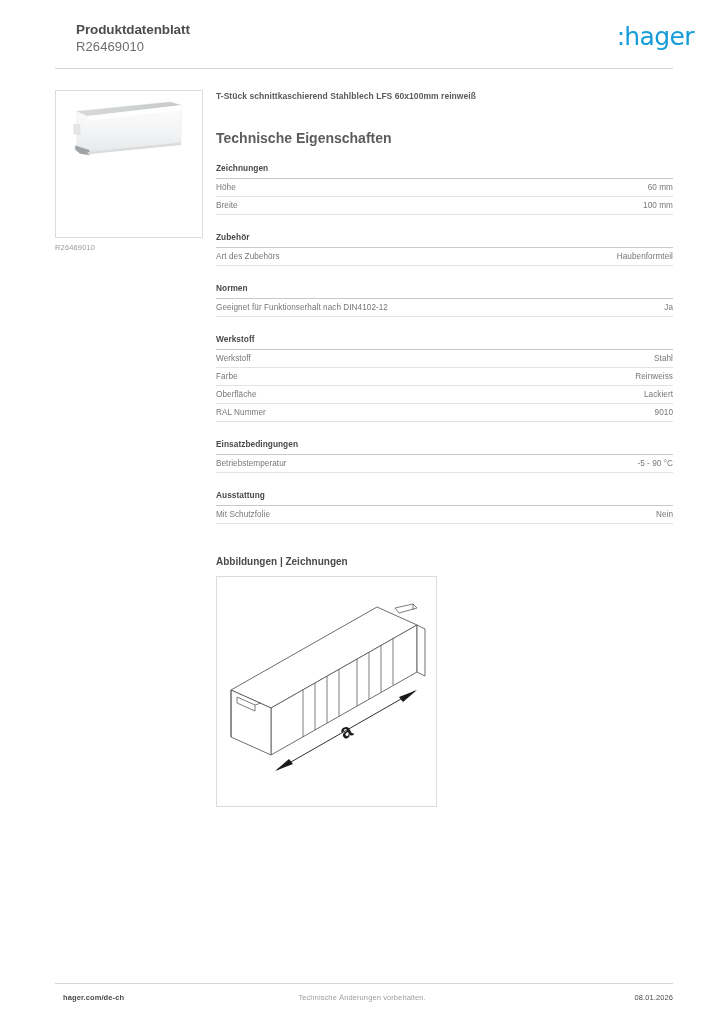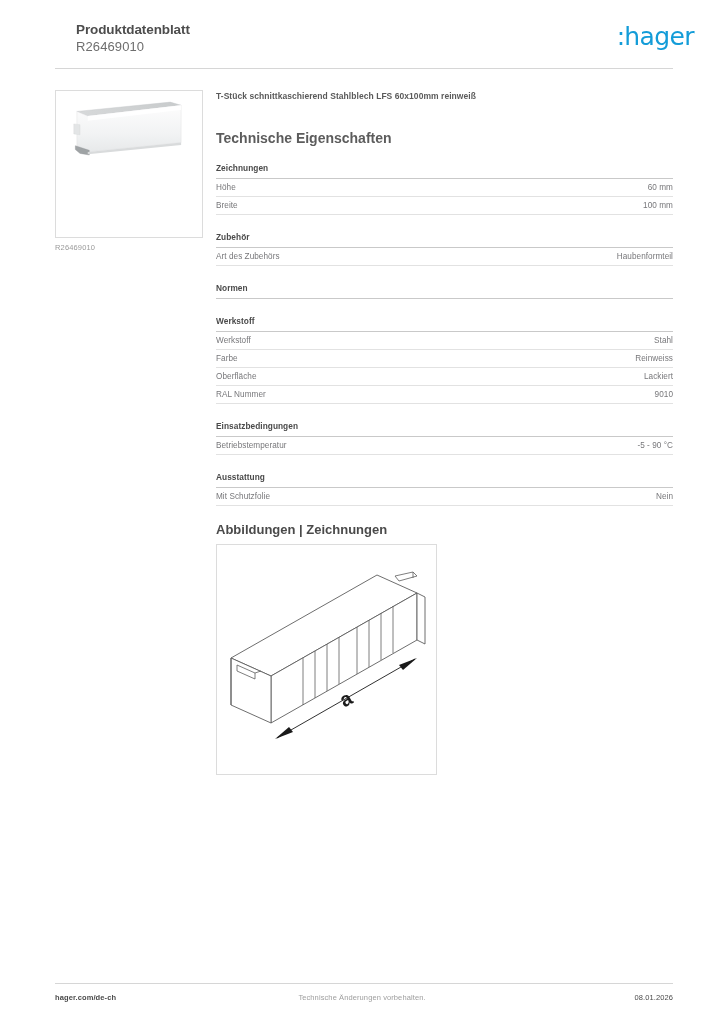--- a/index.html
+++ b/index.html
@@ -159,24 +159,24 @@
   }
   .spec-value {
     color: #77777a;
     text-align: right;
     letter-spacing: 0.05px;
     white-space: nowrap;
   }
 
   
   .draw-heading {
-    font-size: 13px;
-    font-weight: bold;
-    color: #4a4a4a;
-    margin-top: 18px;
+    font-size: 10px;
+    font-weight: bold;
+    color: #4a4a4a;
+    margin-top: 32px;
     line-height: 11px;
   }
   .draw-box {
     margin-top: 9px;
     width: 221px;
     height: 231px;
     border: 1px solid #dcdcdc;
     box-sizing: border-box;
     background: #ffffff;
     position: relative;
@@ -198,21 +198,21 @@
   .footer {
     position: absolute;
     left: 55px;
     top: 993px;
     width: 618px;
     height: 14px;
     font-size: 7.5px;
   }
   .footer-left {
     position: absolute;
-    left: 0;
+    left: 8px;
     top: 0;
     font-weight: bold;
     color: #4a4a4a;
     letter-spacing: 0.1px;
   }
   .footer-center {
     position: absolute;
     left: 0;
     top: 0;
     width: 614px;
@@ -288,20 +288,24 @@
         </div>
         <div class="spec-section">
           <div class="section-title">Zubehör</div>
           <div class="spec-row">
             <span class="spec-label">Art des Zubehörs</span>
             <span class="spec-value">Haubenformteil</span>
           </div>
         </div>
         <div class="spec-section">
           <div class="section-title">Normen</div>
+          <div class="spec-row">
+            <span class="spec-label">Geeignet für Funktionserhalt nach DIN4102-12</span>
+            <span class="spec-value">Ja</span>
+          </div>
         </div>
         <div class="spec-section">
           <div class="section-title">Werkstoff</div>
           <div class="spec-row">
             <span class="spec-label">Werkstoff</span>
             <span class="spec-value">Stahl</span>
           </div>
           <div class="spec-row">
             <span class="spec-label">Farbe</span>
             <span class="spec-value">Reinweiss</span>

